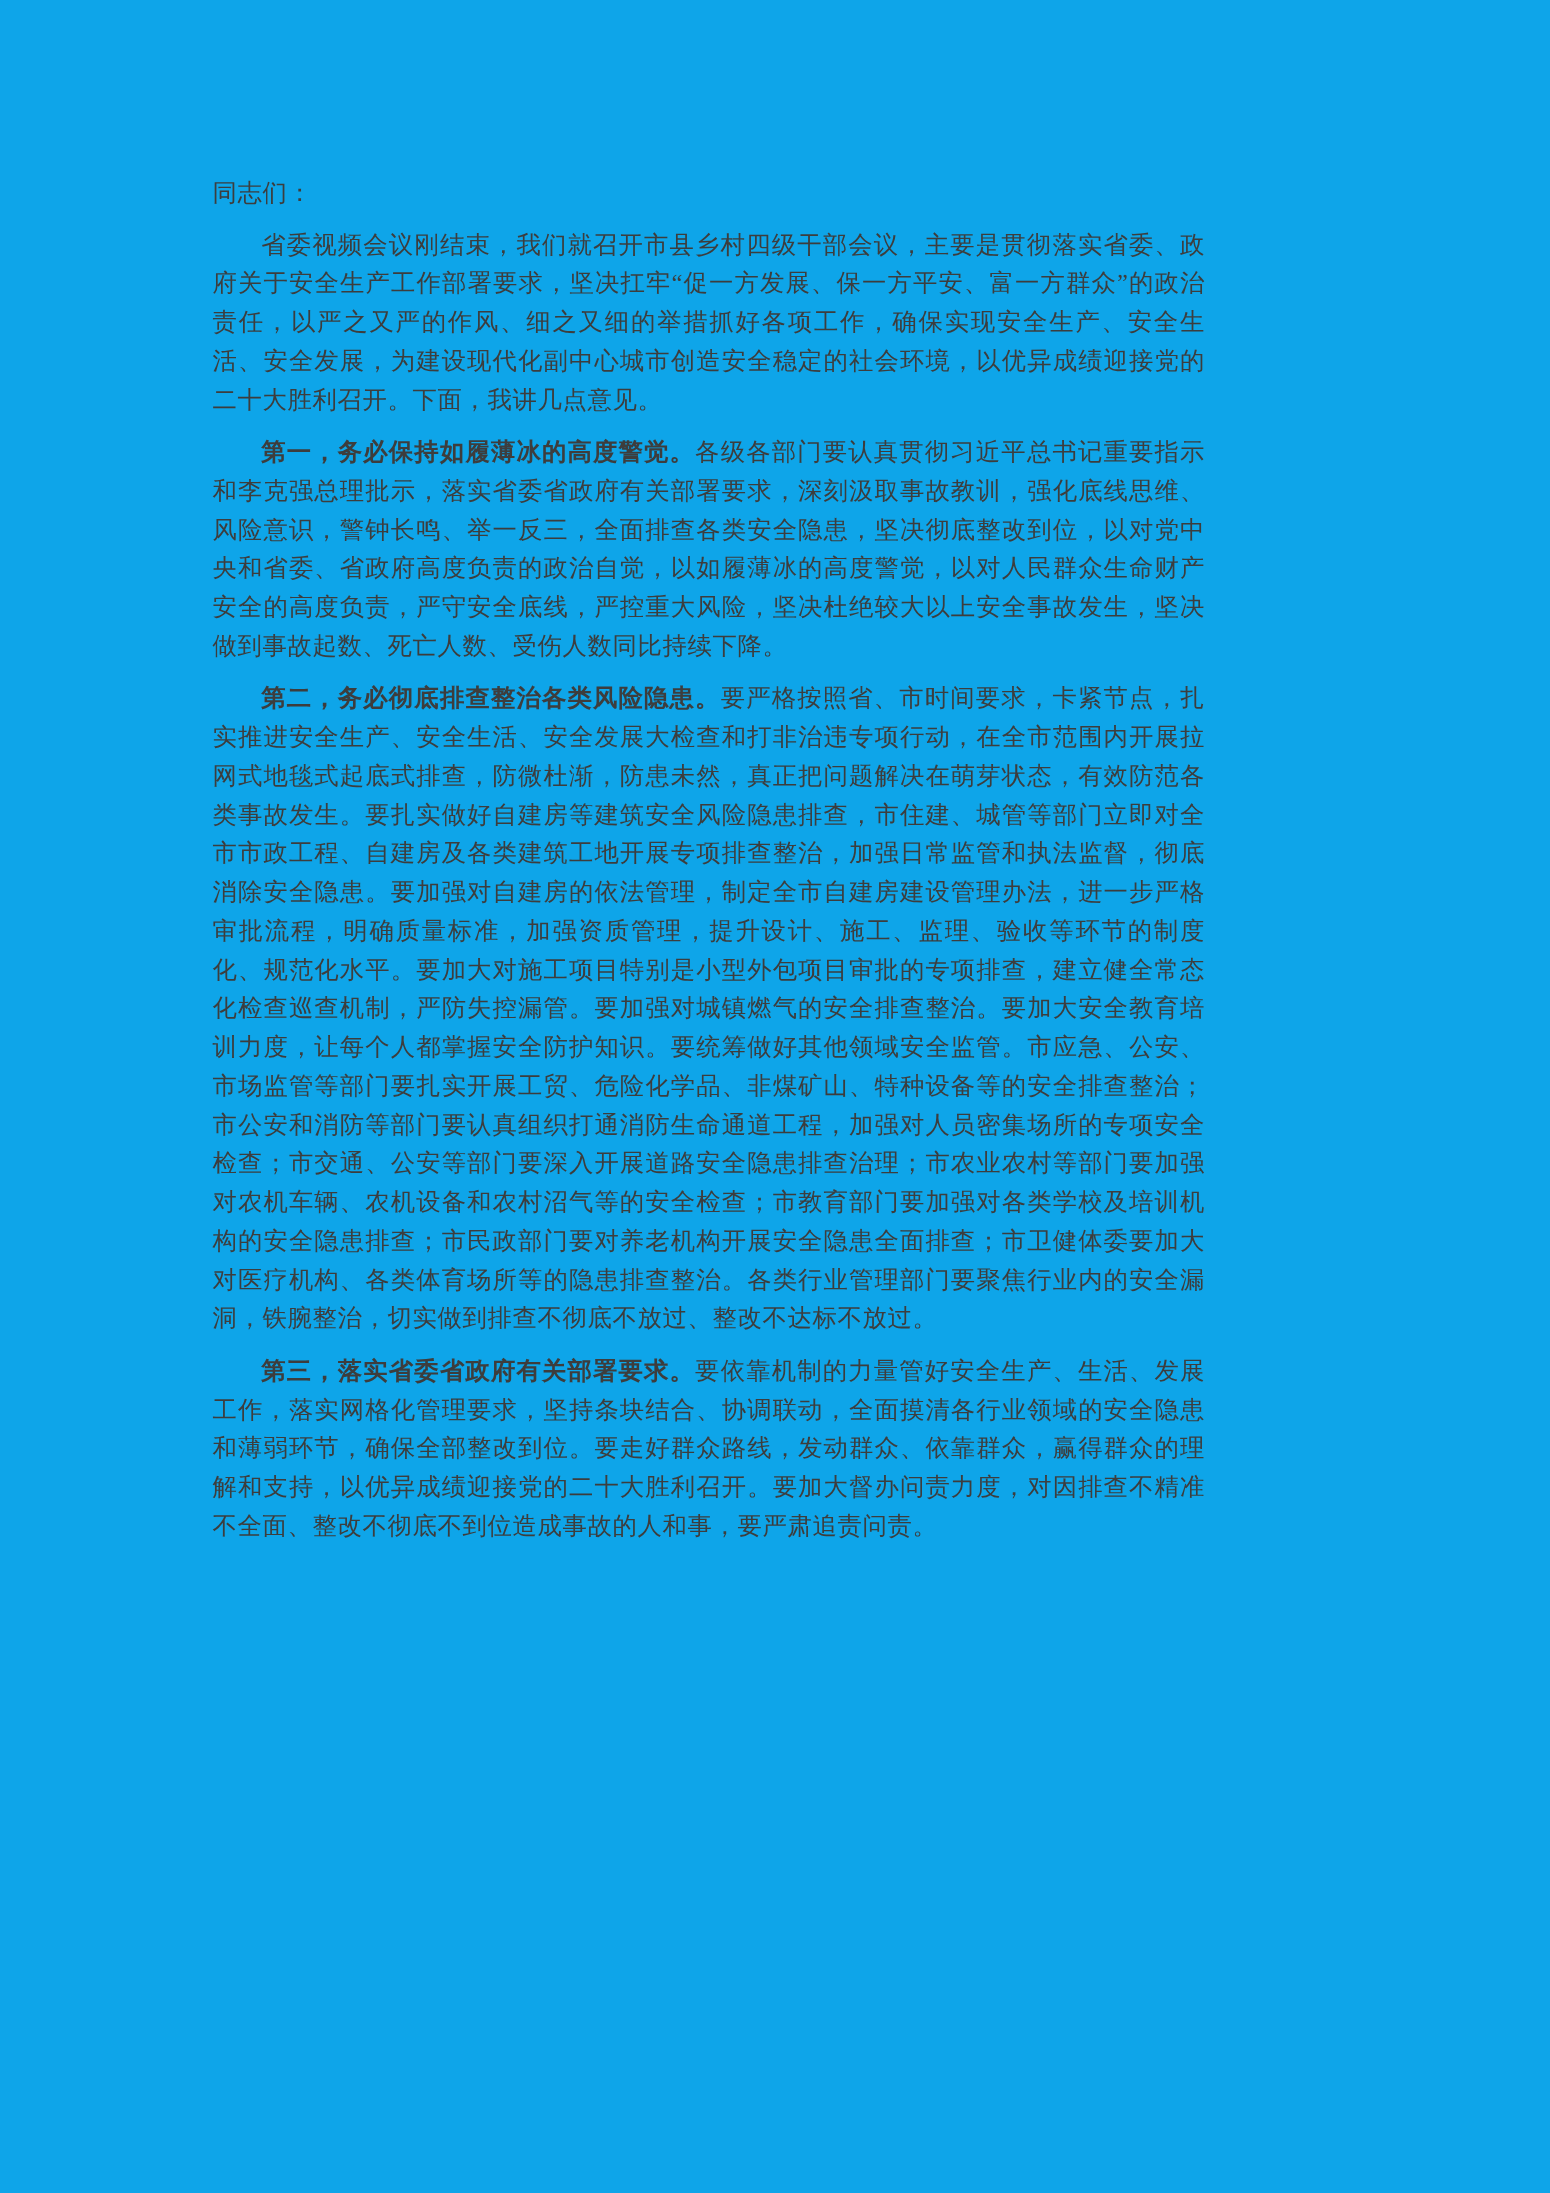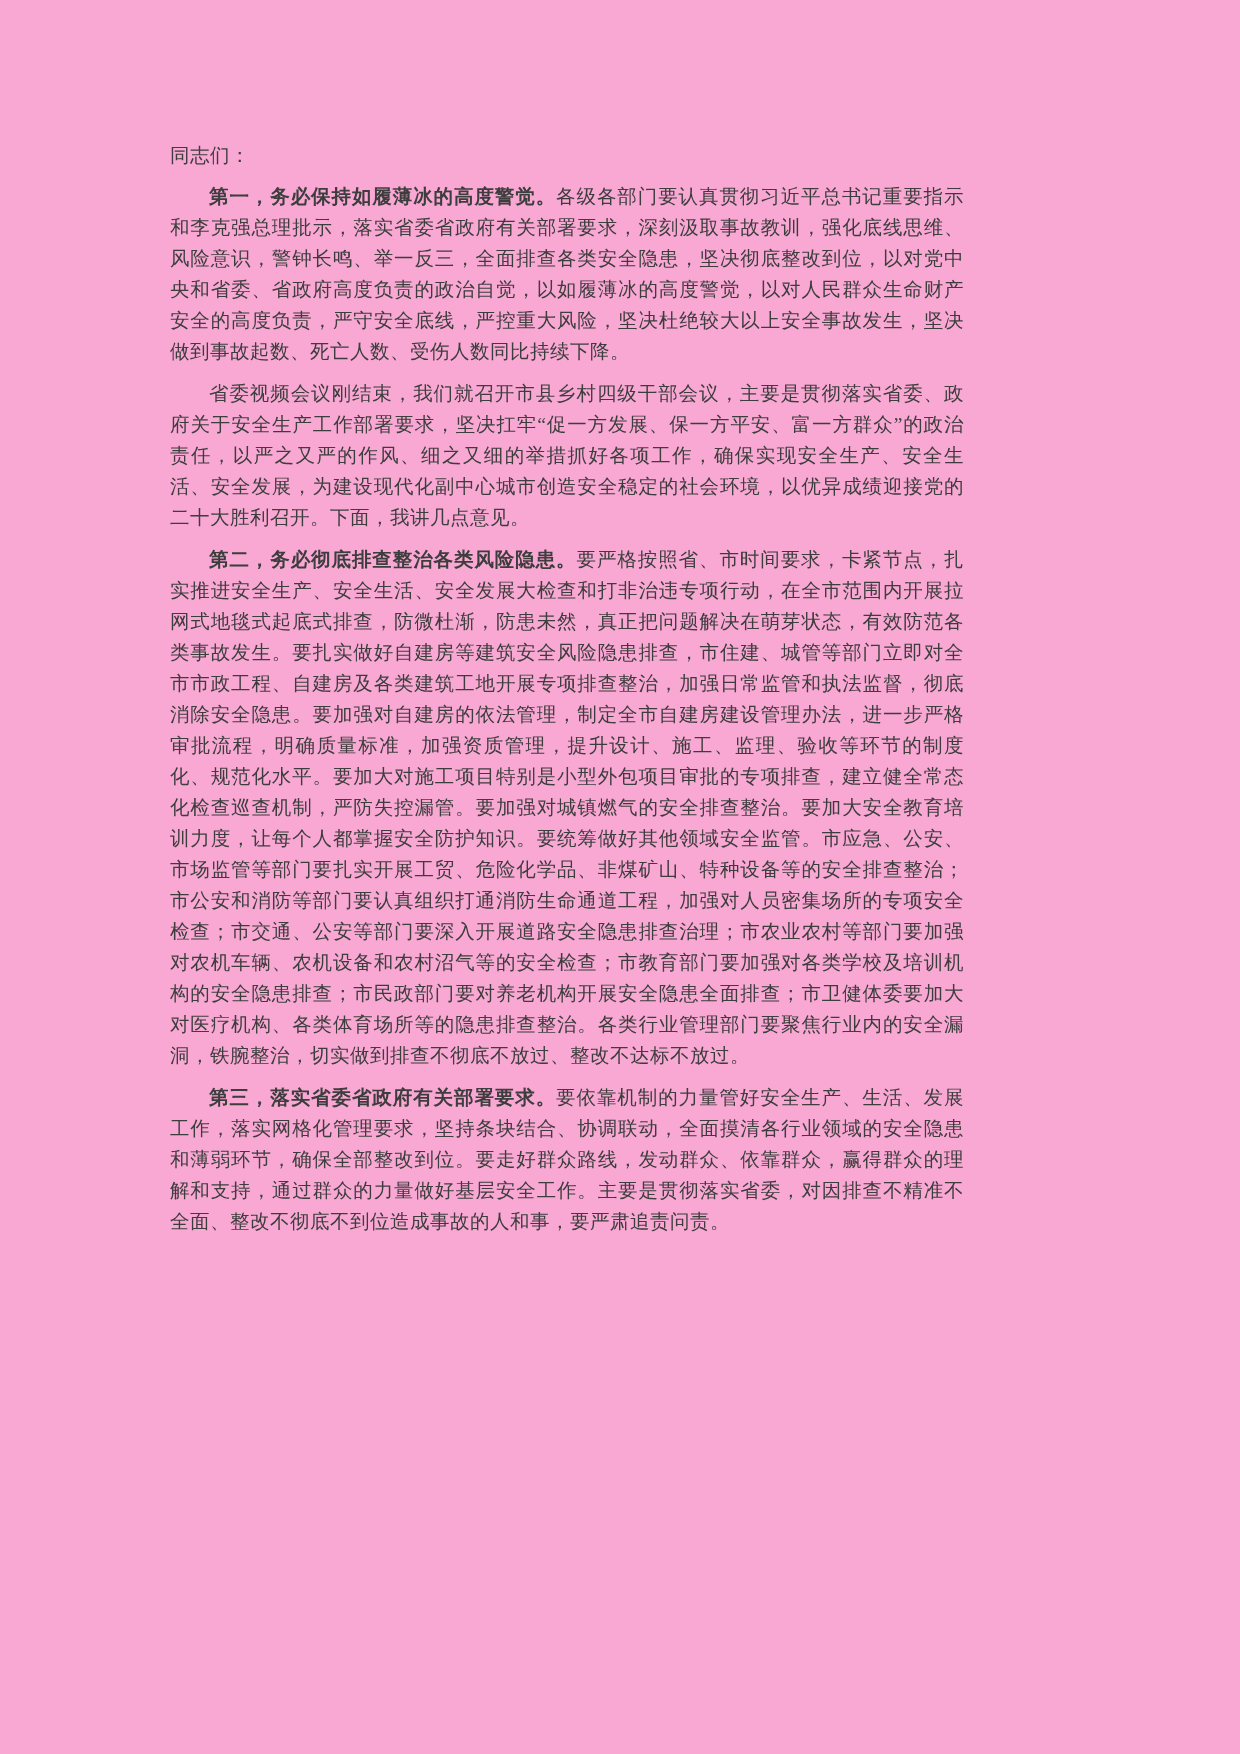--- a/index.html
+++ b/index.html
@@ -11,21 +11,21 @@
     width: 1240px;
     height: 1754px;
     font-family: "Liberation Serif", "DejaVu Serif", serif;
     overflow: hidden;
   }
   .page {
     box-sizing: border-box;
     width: 1240px;
     height: 1754px;
     padding: 140px 276px 80px 170px;
-    background: #f9a8d4;
+    background: #0ea5e9;
     color: #3d3d3d;
   }
   .doc {
     font-size: 19.5px;
     line-height: 31px;
     text-align: justify;
     text-align-last: left;
     letter-spacing: 0.5px;
   }
   .salutation {
@@ -45,29 +45,29 @@
 </style>
 </head>
 <body>
 
 <div class="page">
   <div class="doc">
 
     <p class="salutation">同志们：</p>
 
     <p class="para">
-      <span class="lead">第一，务必保持如履薄冰的高度警觉。</span><span>各级各部门要认真贯彻习近平总书记重要指示和李克强总理批示，落实省委省政府有关部署要求，深刻汲取事故教训，强化底线思维、风险意识，警钟长鸣、举一反三，全面排查各类安全隐患，坚决彻底整改到位，以对党中央和省委、省政府高度负责的政治自觉，以如履薄冰的高度警觉，以对人民群众生命财产安全的高度负责，严守安全底线，严控重大风险，坚决杜绝较大以上安全事故发生，坚决做到事故起数、死亡人数、受伤人数同比持续下降。</span>
+      <span>省委视频会议刚结束，我们就召开市县乡村四级干部会议，主要是贯彻落实省委、政府关于安全生产工作部署要求，坚决扛牢“促一方发展、保一方平安、富一方群众”的政治责任，以严之又严的作风、细之又细的举措抓好各项工作，确保实现安全生产、安全生活、安全发展，为建设现代化副中心城市创造安全稳定的社会环境，以优异成绩迎接党的二十大胜利召开。下面，我讲几点意见。</span>
     </p>
 
     <p class="para">
-      <span>省委视频会议刚结束，我们就召开市县乡村四级干部会议，主要是贯彻落实省委、政府关于安全生产工作部署要求，坚决扛牢“促一方发展、保一方平安、富一方群众”的政治责任，以严之又严的作风、细之又细的举措抓好各项工作，确保实现安全生产、安全生活、安全发展，为建设现代化副中心城市创造安全稳定的社会环境，以优异成绩迎接党的二十大胜利召开。下面，我讲几点意见。</span>
+      <span class="lead">第一，务必保持如履薄冰的高度警觉。</span><span>各级各部门要认真贯彻习近平总书记重要指示和李克强总理批示，落实省委省政府有关部署要求，深刻汲取事故教训，强化底线思维、风险意识，警钟长鸣、举一反三，全面排查各类安全隐患，坚决彻底整改到位，以对党中央和省委、省政府高度负责的政治自觉，以如履薄冰的高度警觉，以对人民群众生命财产安全的高度负责，严守安全底线，严控重大风险，坚决杜绝较大以上安全事故发生，坚决做到事故起数、死亡人数、受伤人数同比持续下降。</span>
     </p>
 
     <p class="para">
       <span class="lead">第二，务必彻底排查整治各类风险隐患。</span><span>要严格按照省、市时间要求，卡紧节点，扎实推进安全生产、安全生活、安全发展大检查和打非治违专项行动，在全市范围内开展拉网式地毯式起底式排查，防微杜渐，防患未然，真正把问题解决在萌芽状态，有效防范各类事故发生。要扎实做好自建房等建筑安全风险隐患排查，市住建、城管等部门立即对全市市政工程、自建房及各类建筑工地开展专项排查整治，加强日常监管和执法监督，彻底消除安全隐患。要加强对自建房的依法管理，制定全市自建房建设管理办法，进一步严格审批流程，明确质量标准，加强资质管理，提升设计、施工、监理、验收等环节的制度化、规范化水平。要加大对施工项目特别是小型外包项目审批的专项排查，建立健全常态化检查巡查机制，严防失控漏管。要加强对城镇燃气的安全排查整治。要加大安全教育培训力度，让每个人都掌握安全防护知识。要统筹做好其他领域安全监管。市应急、公安、市场监管等部门要扎实开展工贸、危险化学品、非煤矿山、特种设备等的安全排查整治；市公安和消防等部门要认真组织打通消防生命通道工程，加强对人员密集场所的专项安全检查；市交通、公安等部门要深入开展道路安全隐患排查治理；市农业农村等部门要加强对农机车辆、农机设备和农村沼气等的安全检查；市教育部门要加强对各类学校及培训机构的安全隐患排查；市民政部门要对养老机构开展安全隐患全面排查；市卫健体委要加大对医疗机构、各类体育场所等的隐患排查整治。各类行业管理部门要聚焦行业内的安全漏洞，铁腕整治，切实做到排查不彻底不放过、整改不达标不放过。</span>
     </p>
 
     <p class="para">
-      <span class="lead">第三，落实省委省政府有关部署要求。</span><span>要依靠机制的力量管好安全生产、生活、发展工作，落实网格化管理要求，坚持条块结合、协调联动，全面摸清各行业领域的安全隐患和薄弱环节，确保全部整改到位。要走好群众路线，发动群众、依靠群众，赢得群众的理解和支持，通过群众的力量做好基层安全工作。主要是贯彻落实省委，对因排查不精准不全面、整改不彻底不到位造成事故的人和事，要严肃追责问责。</span>
+      <span class="lead">第三，落实省委省政府有关部署要求。</span><span>要依靠机制的力量管好安全生产、生活、发展工作，落实网格化管理要求，坚持条块结合、协调联动，全面摸清各行业领域的安全隐患和薄弱环节，确保全部整改到位。要走好群众路线，发动群众、依靠群众，赢得群众的理解和支持，以优异成绩迎接党的二十大胜利召开。要加大督办问责力度，对因排查不精准不全面、整改不彻底不到位造成事故的人和事，要严肃追责问责。</span>
     </p>
 
   </div>
 </div>
 
 </body></html>

